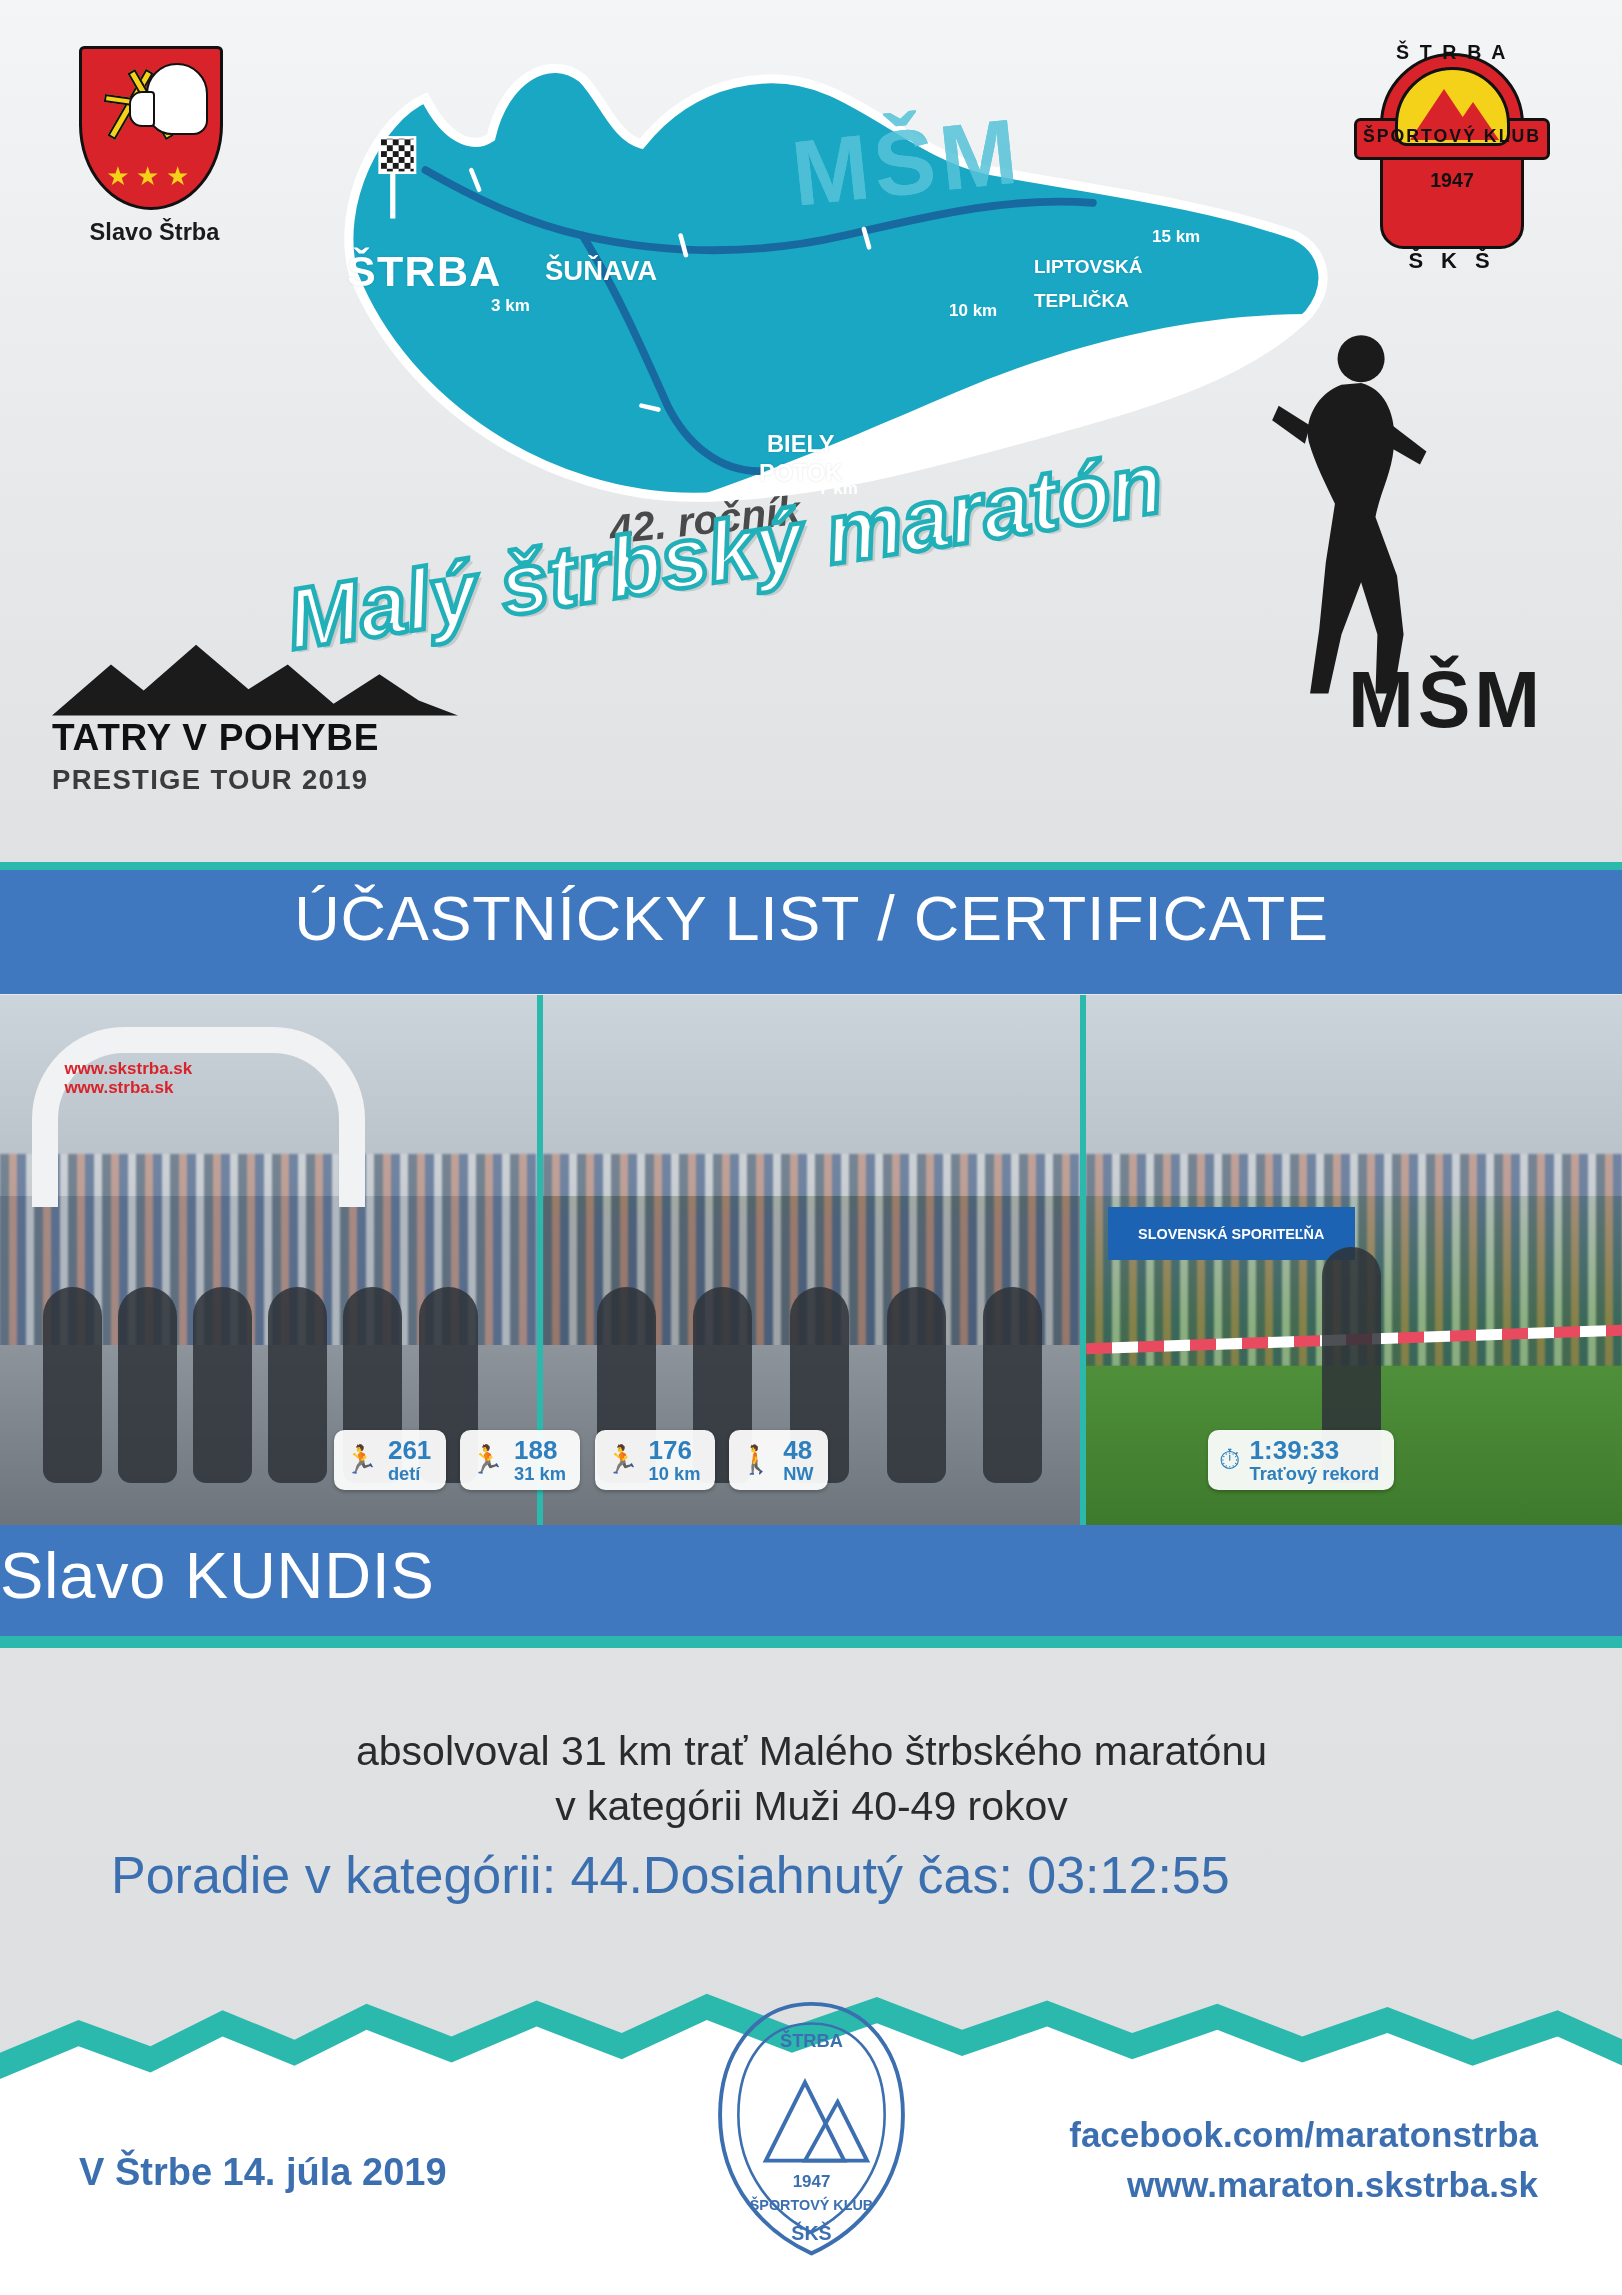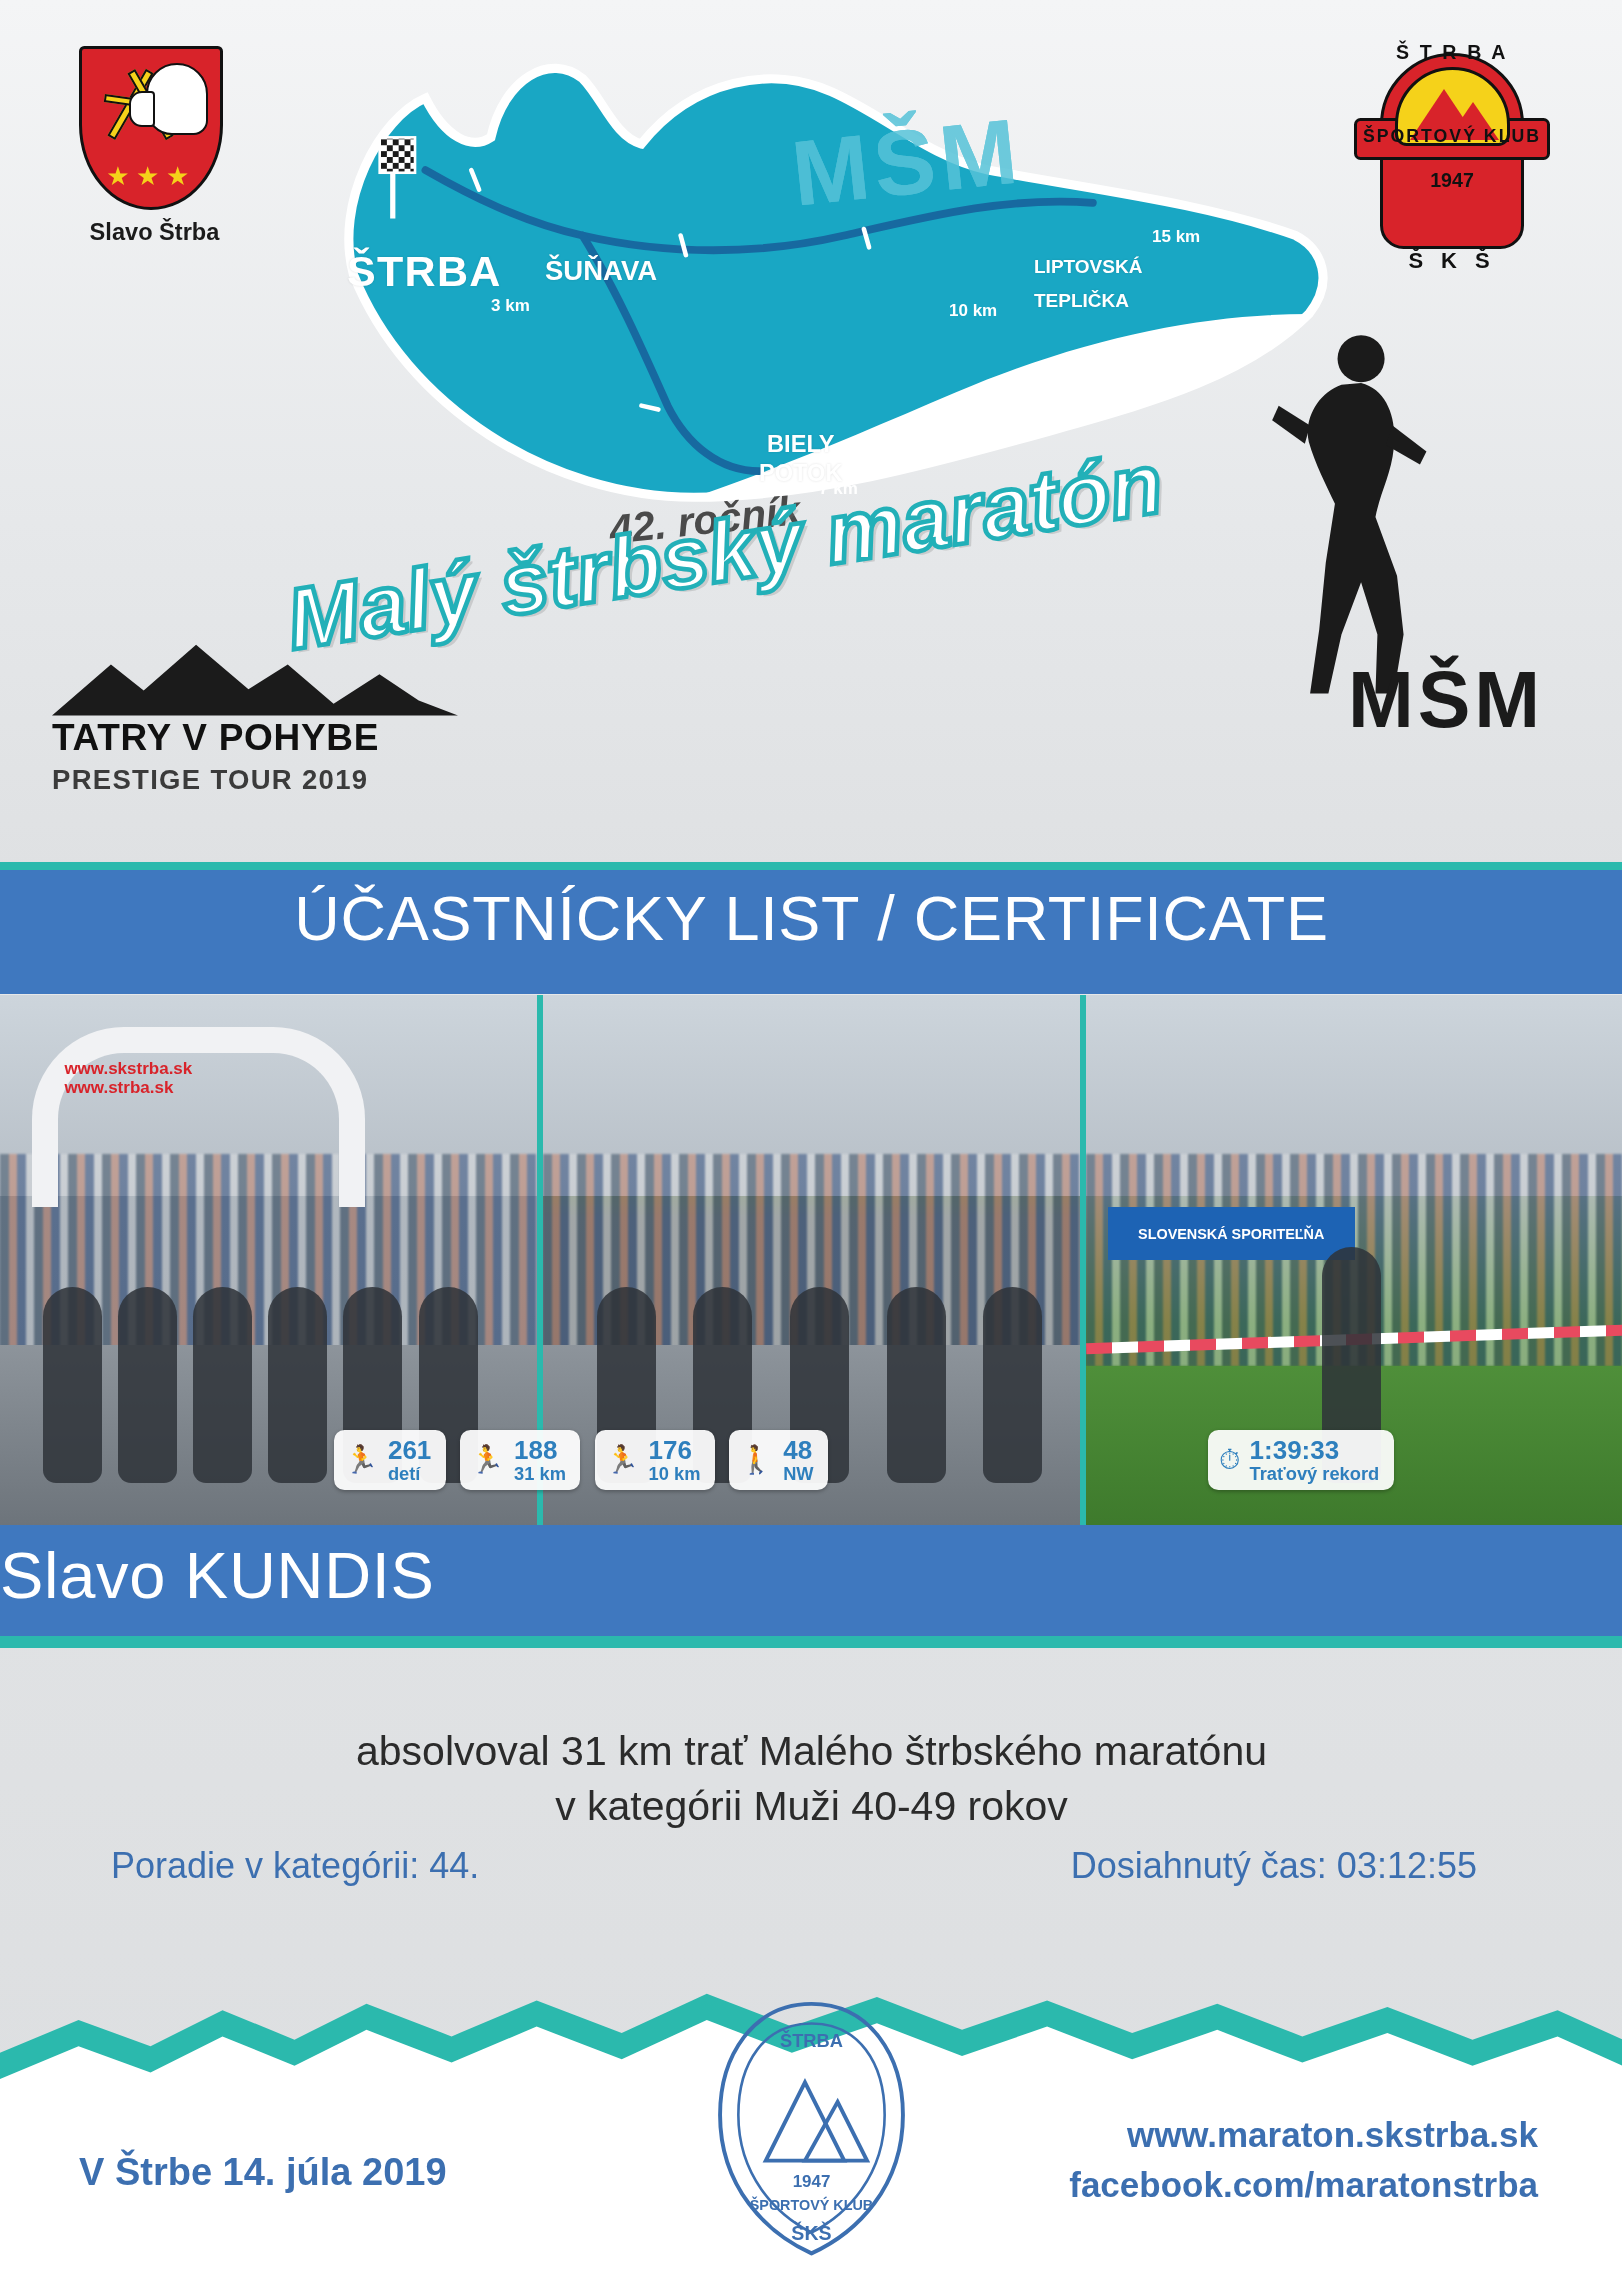--- a/index.html
+++ b/index.html
@@ -497,25 +497,24 @@
     color: #2b2b2b;
     font-size: 41px;
     line-height: 55px;
     margin-top: 29px;
   }
   .results {
     position: absolute;
     left: 0; top: 1845px;
     width: 1588px;
     display: flex;
-    justify-content: space-between;
     padding: 0 111px;
     box-sizing: border-box;
     color: #3c6fb0;
-    font-size: 36px;
+    font-size: 52px;
   }
 
   
   .mountains {
     position: absolute;
     left: 0;
     bottom: 0;
     width: 1623px;
     height: 347px;
   }
@@ -775,18 +774,18 @@
       <text x="160" y="76" text-anchor="middle" fill="#3c6fb0" font-family="Liberation Sans, sans-serif" font-size="28" font-weight="700">ŠTRBA</text>
       <text x="160" y="290" text-anchor="middle" fill="#3c6fb0" font-family="Liberation Sans, sans-serif" font-size="26" font-weight="700">1947</text>
       <text x="160" y="326" text-anchor="middle" fill="#3c6fb0" font-family="Liberation Sans, sans-serif" font-size="22" font-weight="700">ŠPORTOVÝ KLUB</text>
       <text x="160" y="372" text-anchor="middle" fill="#3c6fb0" font-family="Liberation Sans, sans-serif" font-size="30" font-weight="700">ŠKŠ</text>
     </svg>
   </div>
 
   <div class="footer-date">V Štrbe 14. júla 2019</div>
 
   <div class="footer-links">
+    <div>facebook.com/maratonstrba</div>
     <div>www.maraton.skstrba.sk</div>
-    <div>facebook.com/maratonstrba</div>
   </div>
 
 </div>
 
 
 </body></html>

